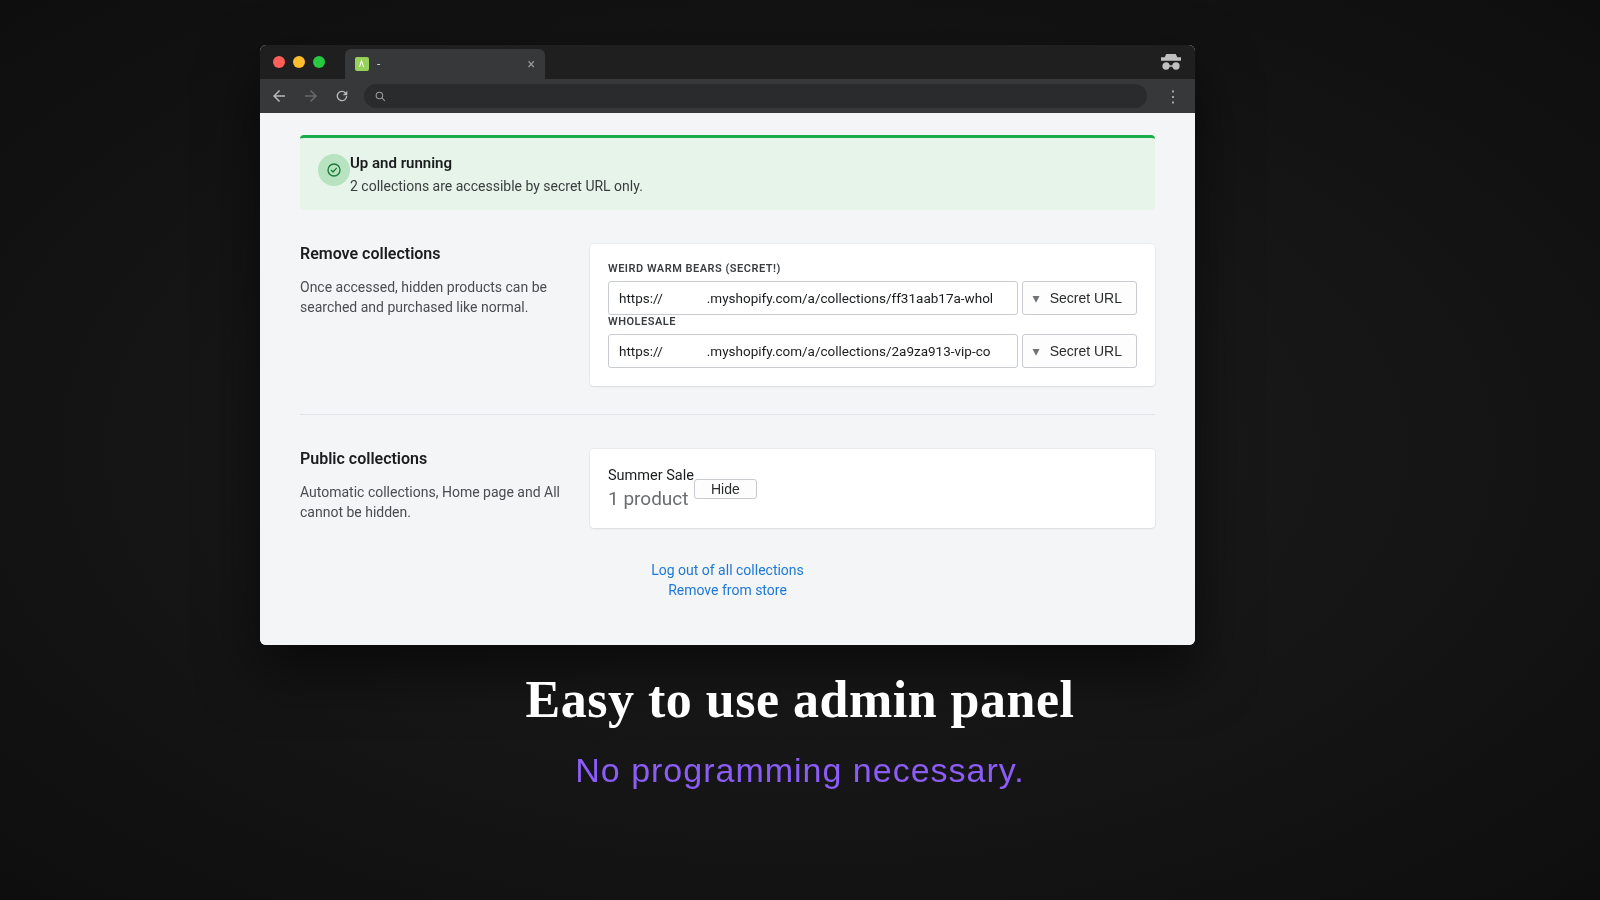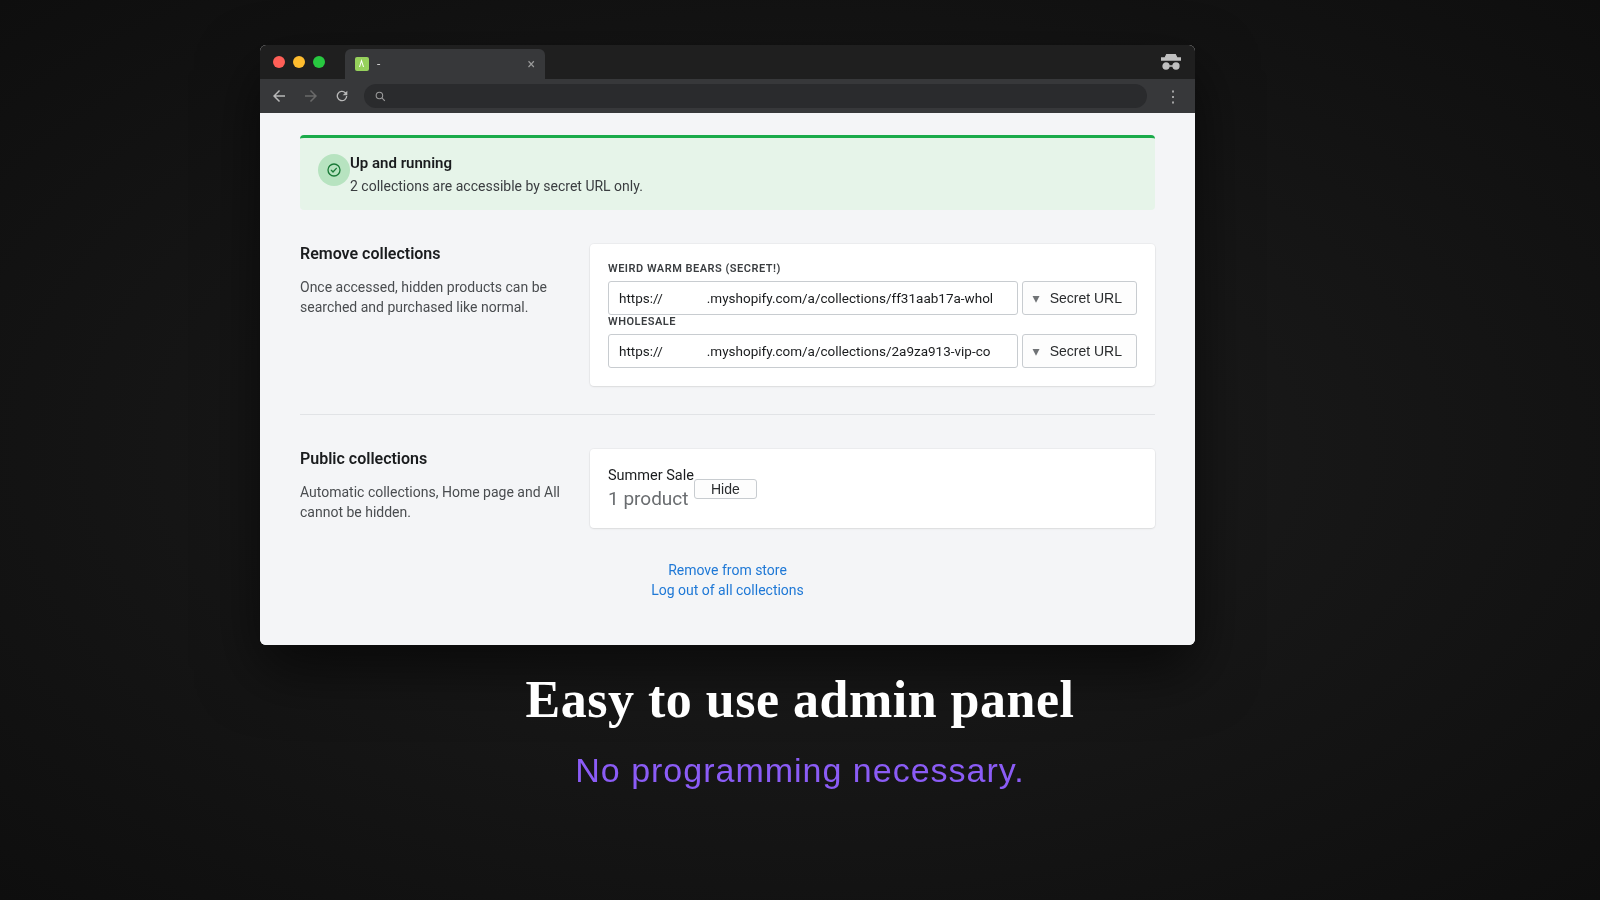--- a/index.html
+++ b/index.html
@@ -250,22 +250,22 @@
           <div>
             <div class="pub-name">Summer Sale</div>
             <div class="pub-sub">1 product</div>
           </div>
           <button class="hide-btn">Hide</button>
         </div>
       </div>
     </div>
 
     <div class="footer-links">
+      <a>Log out of all collections</a>
       <a>Remove from store</a>
-      <a>Log out of all collections</a>
     </div>
 
   </div>
 </div>
 
 <div class="tagline">
   <h1>Easy to use admin panel</h1>
   <h2>No programming necessary.</h2>
 </div>
 

